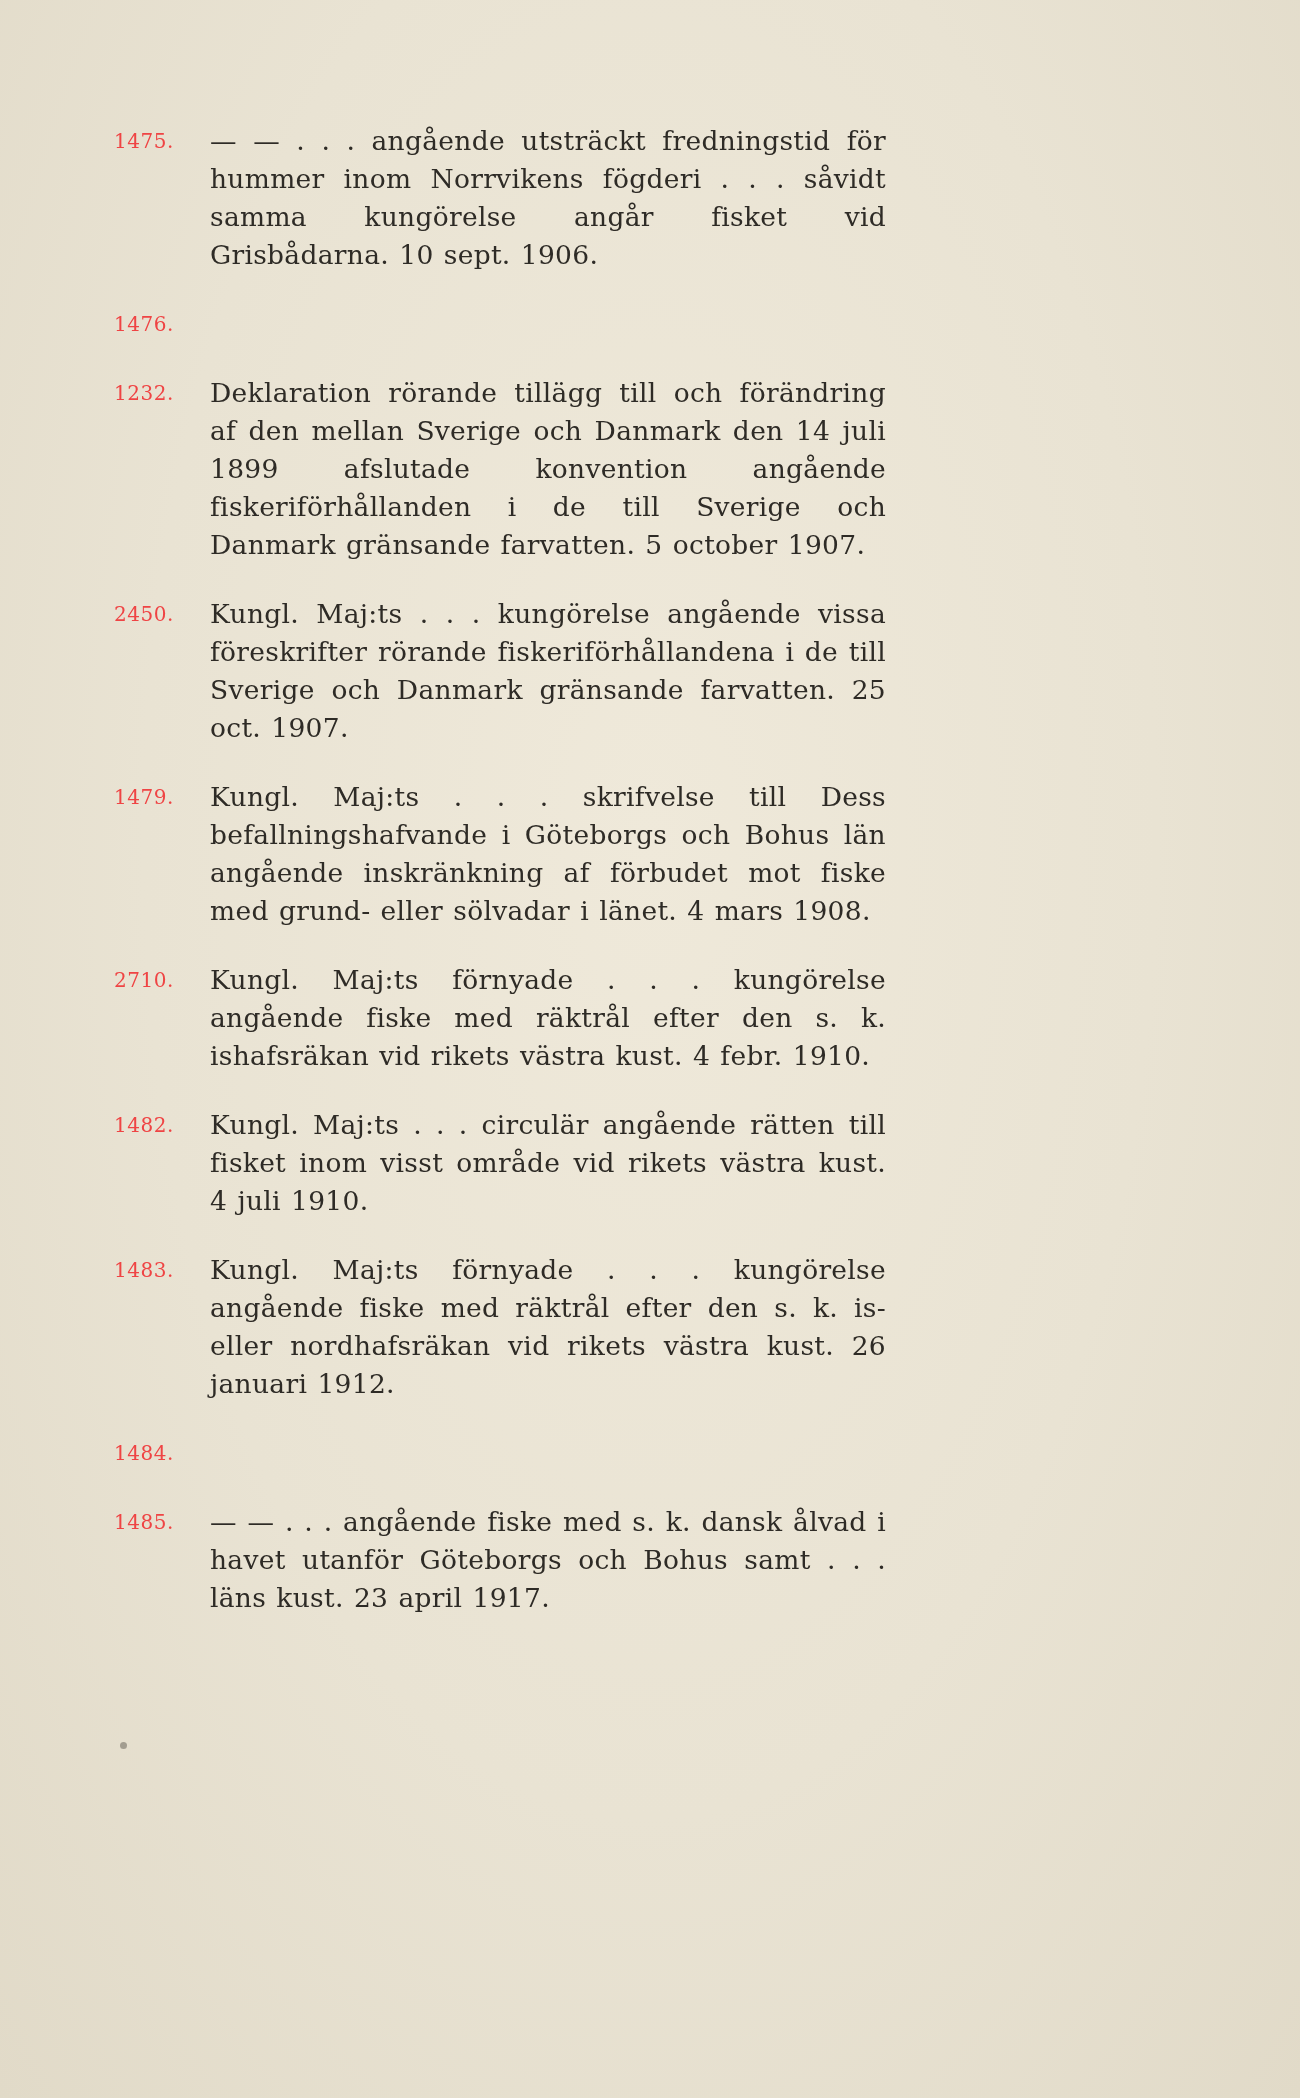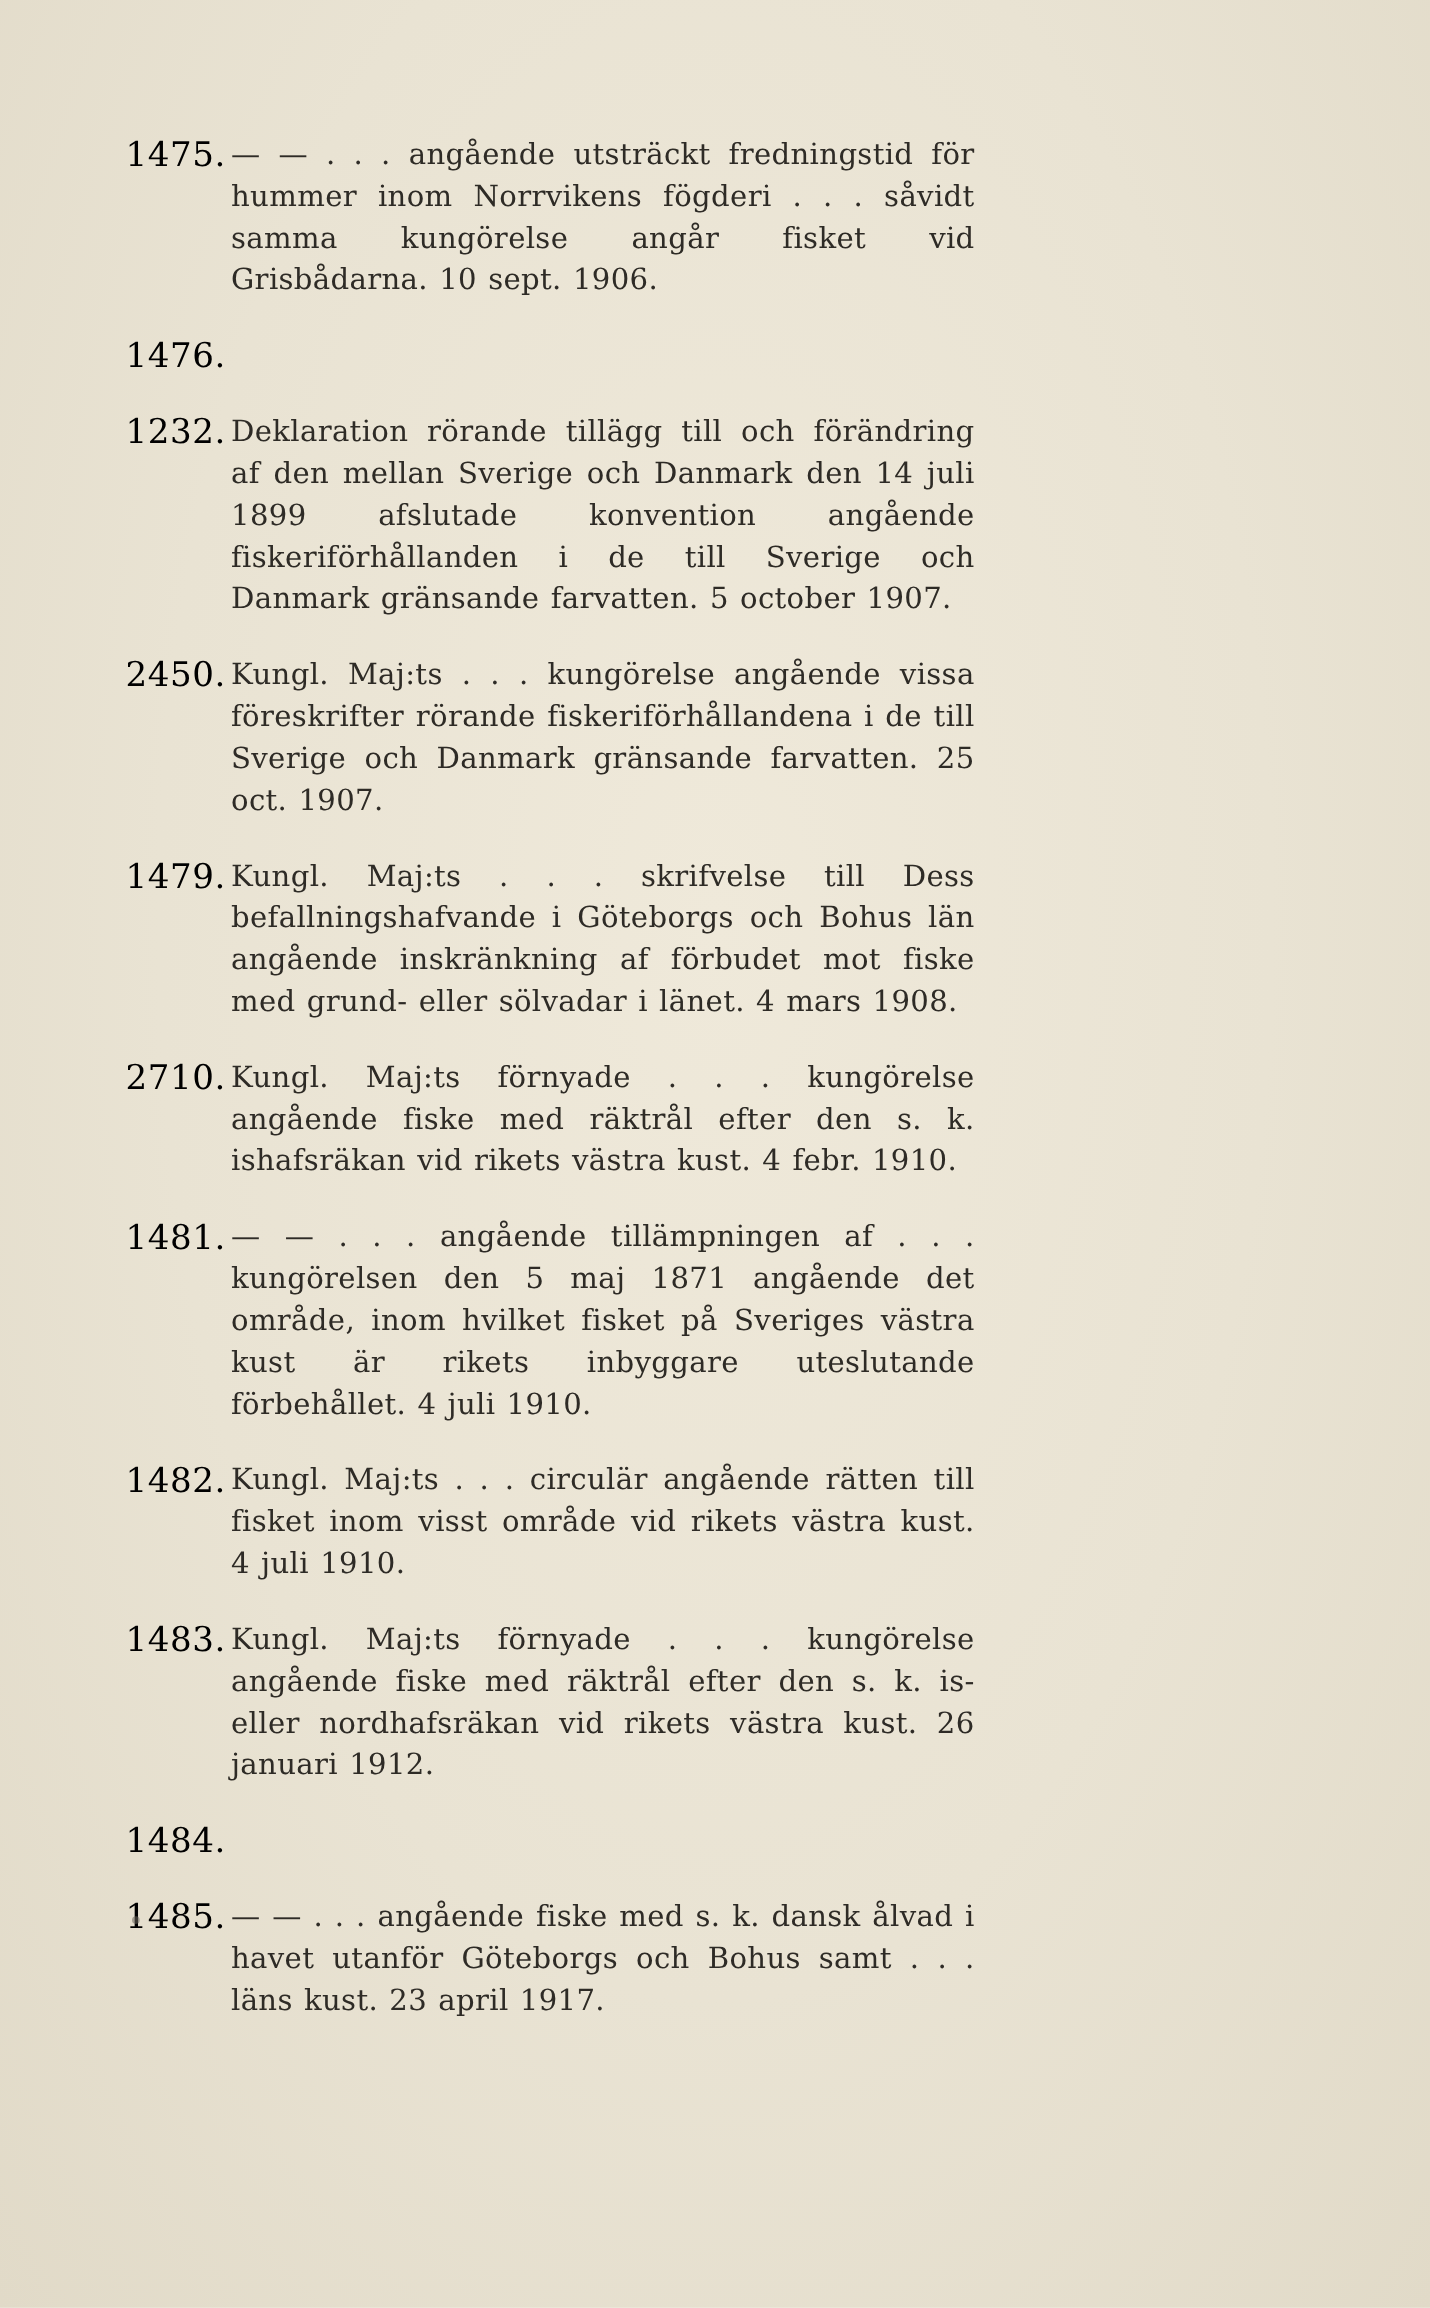--- a/index.html
+++ b/index.html
@@ -31,24 +31,24 @@
   .entries {
     margin-left: 18px;
   }
   .entry {
     display: flex;
     align-items: flex-start;
     margin-bottom: 31px;
   }
   .entry-number {
     flex: 0 0 96px;
-    font-size: 31px;
+    font-size: 20px;
     line-height: 38px;
     letter-spacing: 0.5px;
-    color: #000000;
+    color: #ef4444;
   }
   .entry-text {
     flex: 1 1 auto;
     width: 676px;
     max-width: 676px;
     font-size: 26.5px;
     line-height: 38px;
     text-align: justify;
     text-justify: inter-word;
     letter-spacing: 0.3px;
@@ -96,24 +96,20 @@
     <div class="entry">
       <div class="entry-number">1479.</div>
       <div class="entry-text">Kungl. Maj:ts . . . skrifvelse till Dess befallningshafvande i Göteborgs och Bohus län angående inskränkning af förbudet mot fiske med grund- eller sölvadar i länet. 4 mars 1908.</div>
     </div>
 
     <div class="entry">
       <div class="entry-number">2710.</div>
       <div class="entry-text">Kungl. Maj:ts förnyade . . . kungörelse angående fiske med räktrål efter den s. k. ishafsräkan vid rikets västra kust. 4 febr. 1910.</div>
     </div>
 
-    <div class="entry">
-      <div class="entry-number">1481.</div>
-      <div class="entry-text">— — . . . angående tillämpningen af . . . kungörelsen den 5 maj 1871 angående det område, inom hvilket fisket på Sveriges västra kust är rikets inbyggare uteslutande förbehållet. 4 juli 1910.</div>
-    </div>
 
     <div class="entry">
       <div class="entry-number">1482.</div>
       <div class="entry-text">Kungl. Maj:ts . . . circulär angående rätten till fisket inom visst område vid rikets västra kust. 4 juli 1910.</div>
     </div>
 
     <div class="entry">
       <div class="entry-number">1483.</div>
       <div class="entry-text">Kungl. Maj:ts förnyade . . . kungörelse angående fiske med räktrål efter den s. k. is- eller nordhafsräkan vid rikets västra kust. 26 januari 1912.</div>
     </div>

